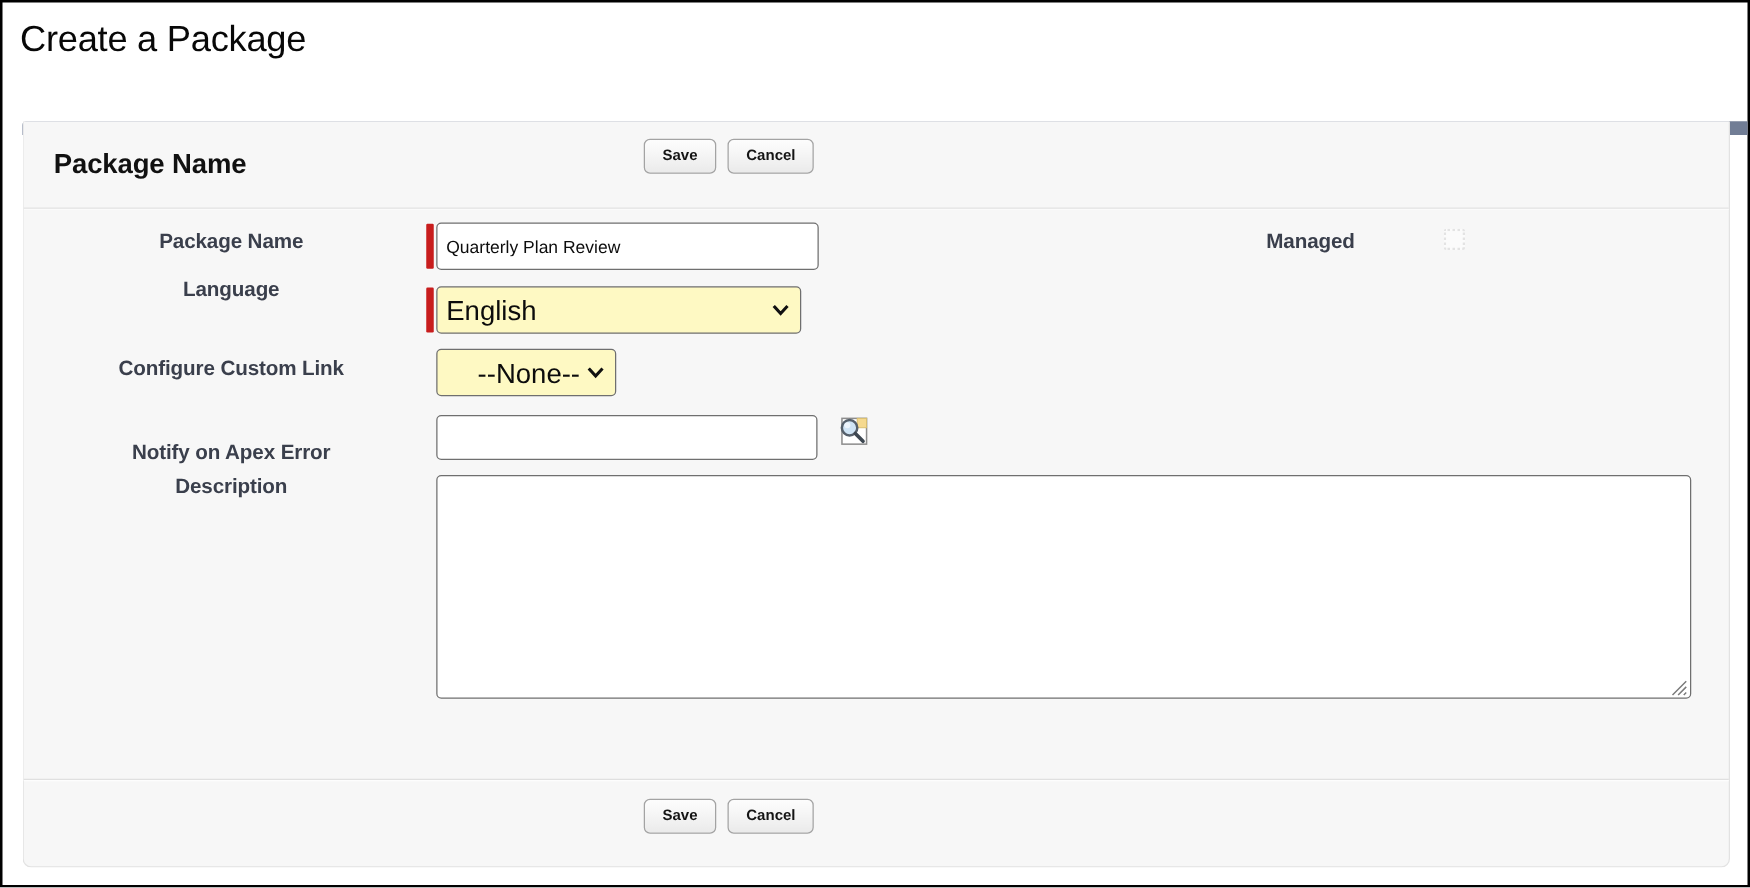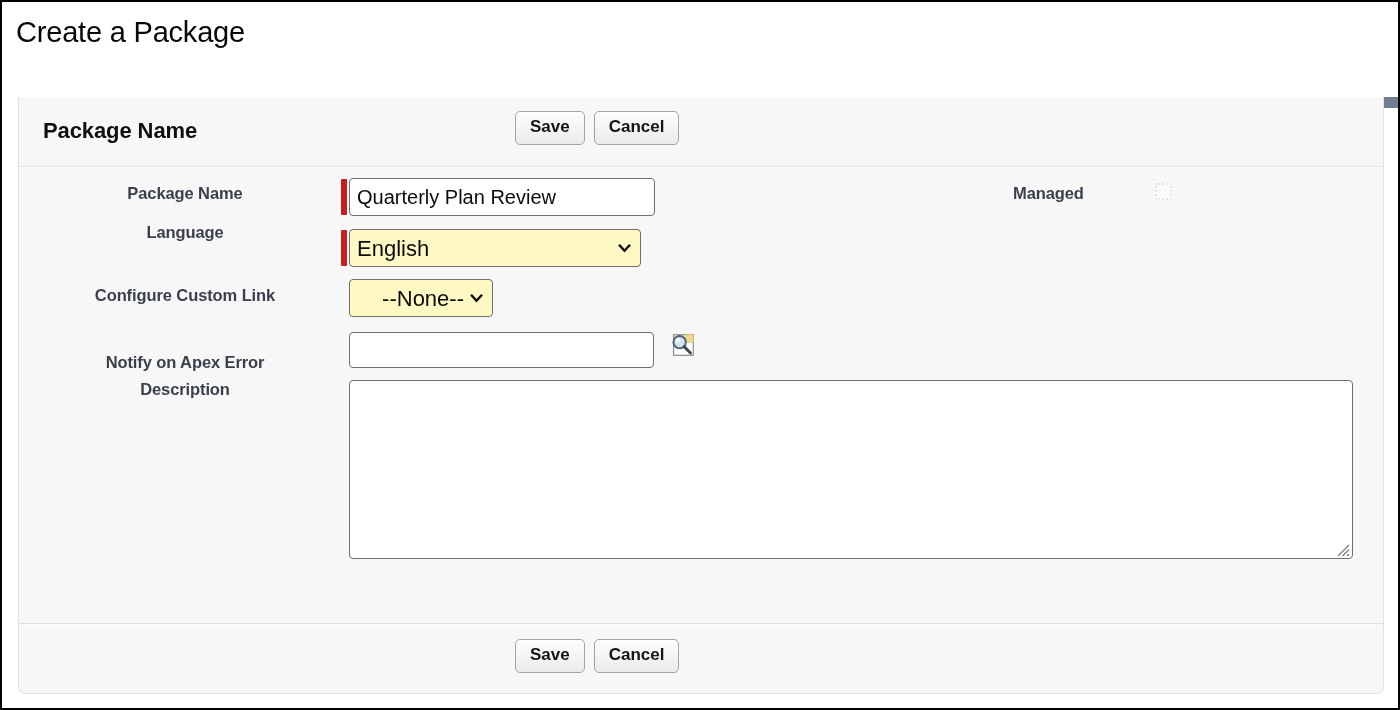--- a/index.html
+++ b/index.html
@@ -79,21 +79,21 @@
     position: absolute;
     left: 496px;
     top: 14px;
     display: flex;
     gap: 9px;
   }
 
   
   .btn {
     font-family: "Liberation Sans", sans-serif;
-    font-size: 17px;
+    font-size: 12px;
     font-weight: bold;
     color: #141414;
     background: linear-gradient(to bottom, #fdfdfd 0%, #f4f4f4 50%, #eaeaea 100%);
     border: 1px solid #a3a3a3;
     border-radius: 5px;
     padding: 6px 14px 7px 14px;
     cursor: pointer;
     line-height: 1.1;
     white-space: nowrap;
   }
@@ -120,21 +120,21 @@
     position: absolute;
     width: 6px;
     background: #c81d1d;
     border-radius: 1px;
   }
 
   .text-input {
     position: absolute;
     box-sizing: border-box;
     font-family: "Liberation Sans", sans-serif;
-    font-size: 20px;
+    font-size: 14px;
     color: #0c0c0c;
     background: #ffffff;
     border: 1px solid #6f6f6f;
     border-radius: 4px;
     padding: 2px 7px;
     outline: none;
   }
 
   .select-input {
     position: absolute;

